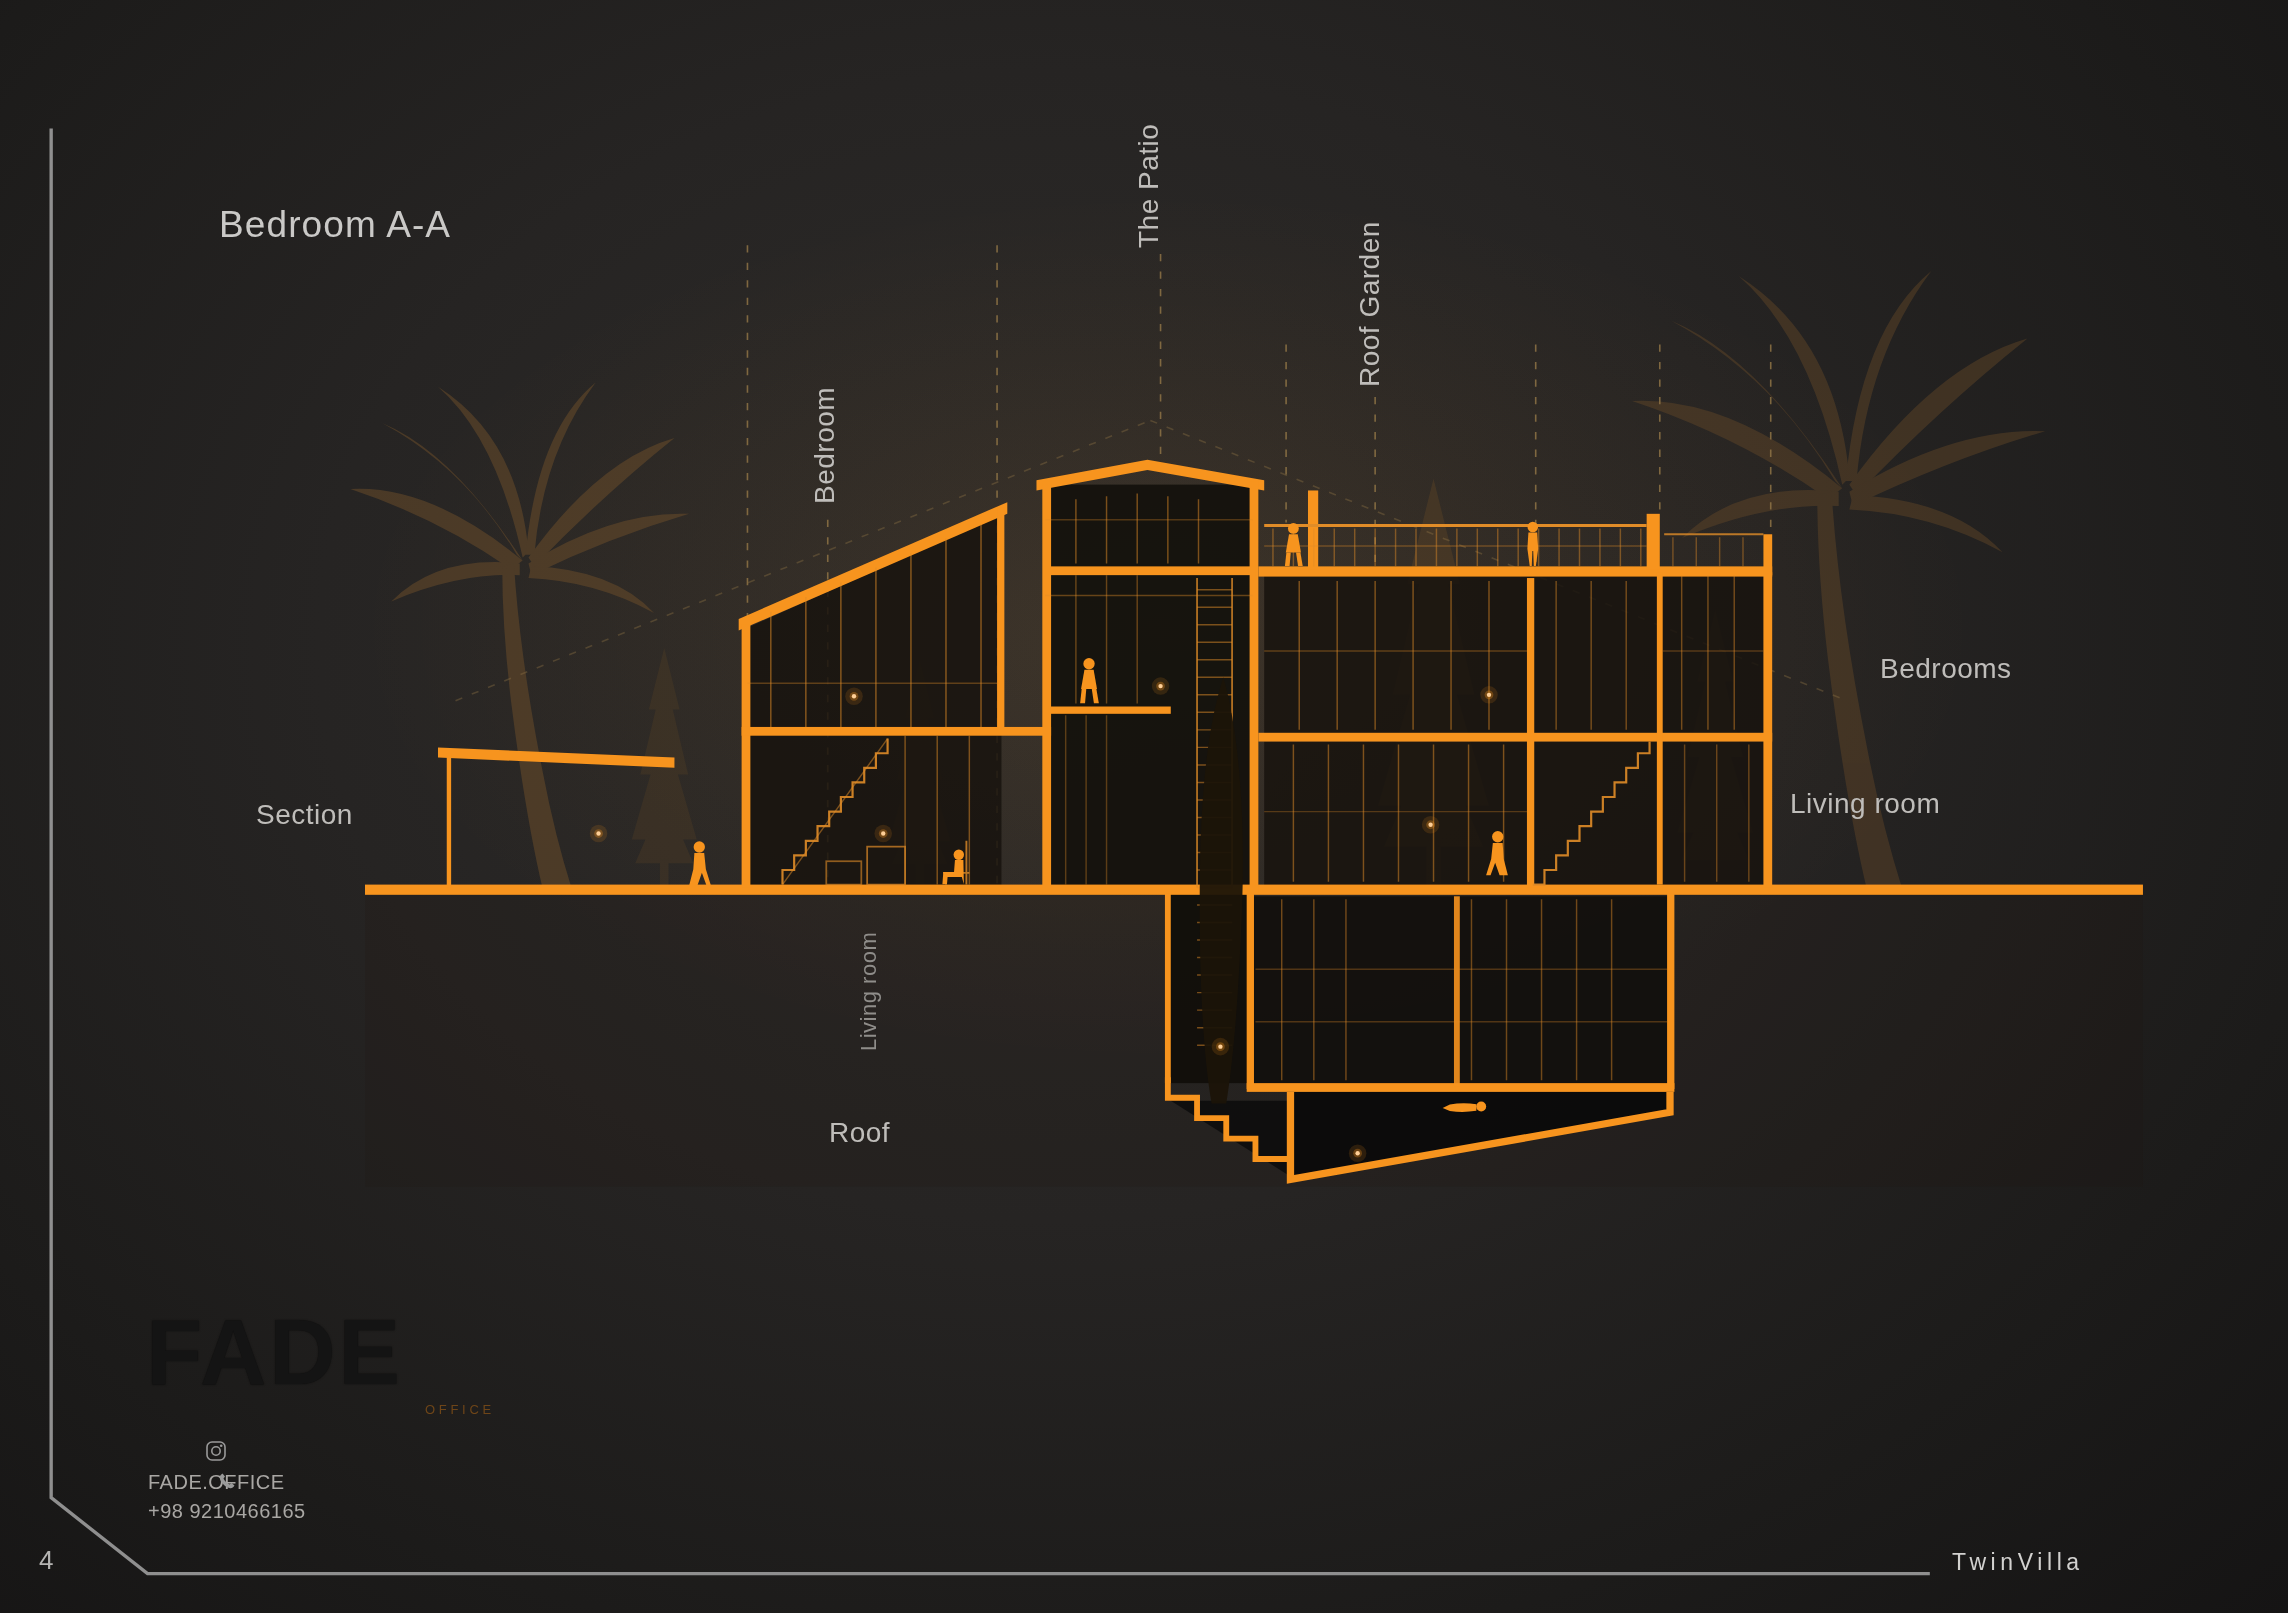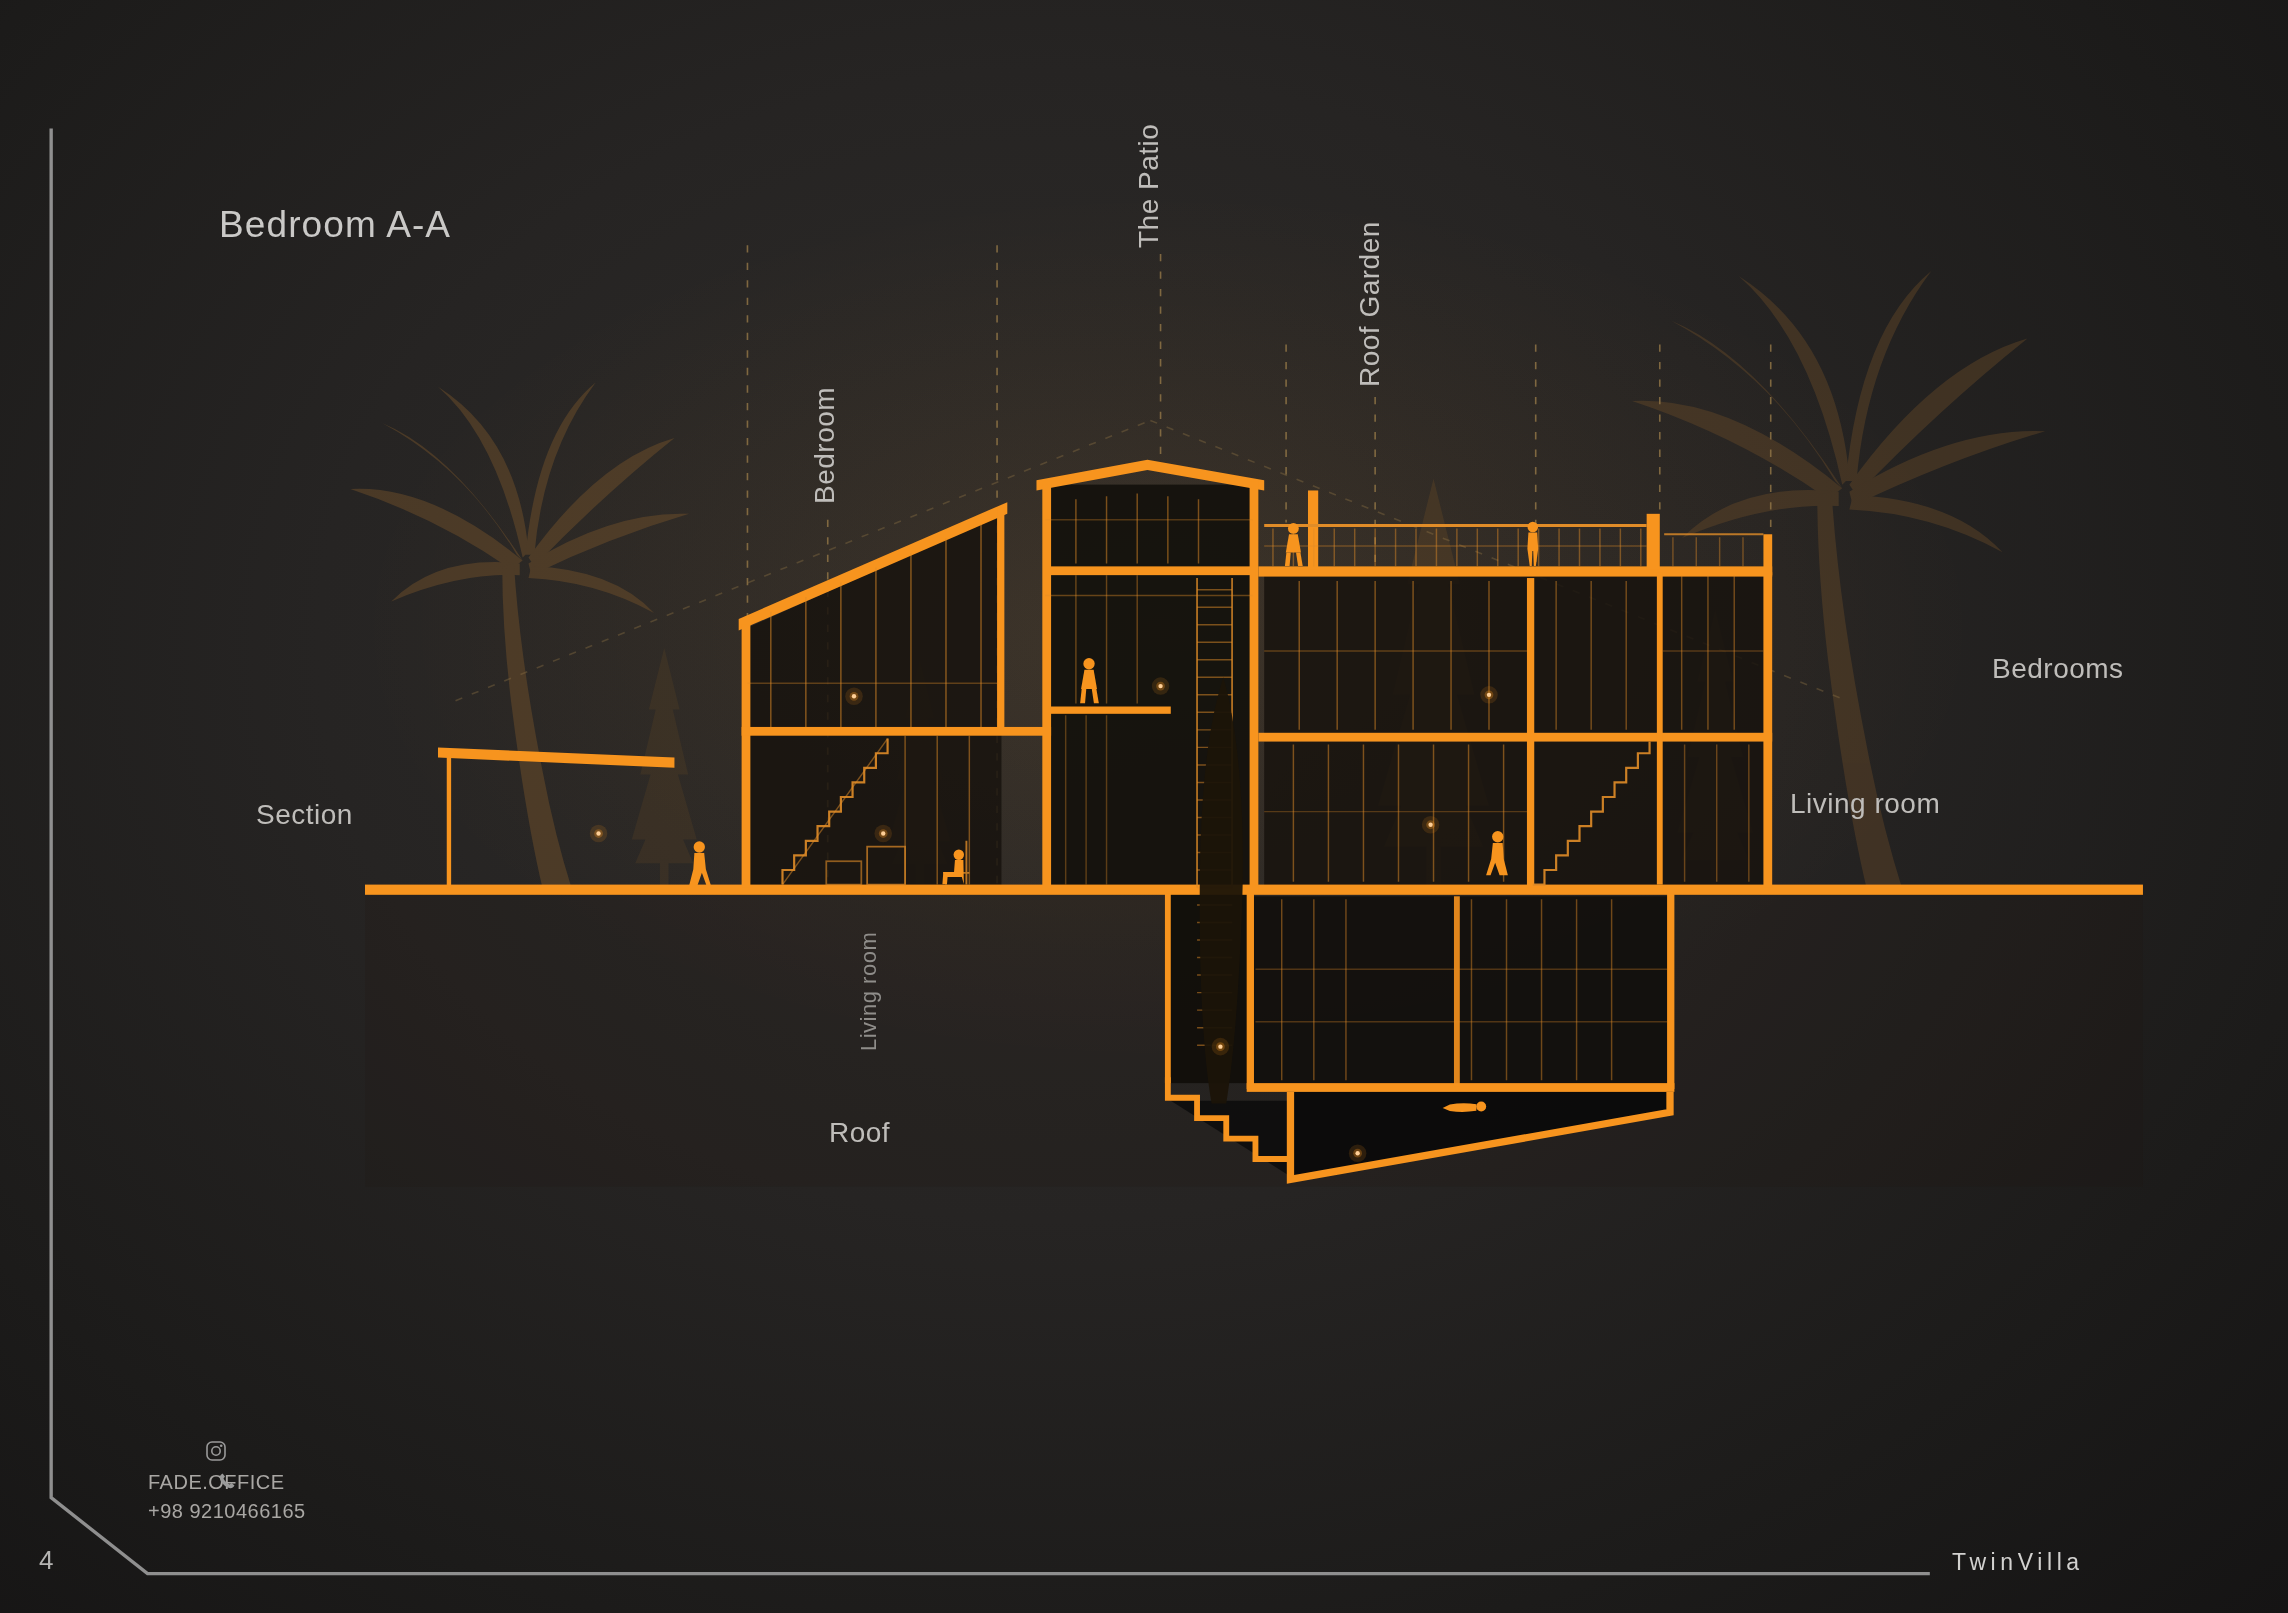--- a/index.html
+++ b/index.html
@@ -256,29 +256,33 @@
       <use href="#dot" transform="translate(930,790)"></use>
       <use href="#dot" transform="translate(836,717)"></use>
     </g>
 
     <polyline points="35,88 35,1026 101,1078 1322,1078" fill="none" stroke="#8f8f8f" stroke-width="2.3"></polyline>
   </svg>
 
   <div class="lbl title" style="left:219px;top:204px">Bedroom A-A</div>
 
   <div class="lbl" style="left:256px;top:799px">Section</div>
-  <div class="lbl" style="left:1992px;top:653px">Bedrooms</div>
+  <div class="lbl" style="left:1880px;top:653px">Bedrooms</div>
   <div class="lbl" style="left:1790px;top:788px">Living room</div>
   <div class="lbl" style="left:829px;top:1117px">Roof</div>
 
   <div class="lbl vlbl" style="left:809px;top:504px">Bedroom</div>
   <div class="lbl vlbl" style="left:1133px;top:248px">The Patio</div>
   <div class="lbl vlbl" style="left:1354px;top:387px">Roof Garden</div>
   <div class="lbl vlbl lbl-small" style="left:856px;top:1051px">Living room</div>
 
+  <div class="logo">
+    <div class="logo-text">FADE</div>
+    <div class="logo-sub">OFFICE</div>
+  </div>
 
   <div class="contact-row row-instagram">
     <svg width="22" height="22" viewBox="0 0 22 22">
       <rect x="2" y="2" width="18" height="18" rx="5" fill="none" stroke="#9a9a9a" stroke-width="1.6"></rect>
       <circle cx="11" cy="11" r="4.2" fill="none" stroke="#9a9a9a" stroke-width="1.6"></circle>
       <circle cx="16.2" cy="5.8" r="1.3" fill="#9a9a9a"></circle>
     </svg>
     <span>FADE.OFFICE</span>
   </div>
 

